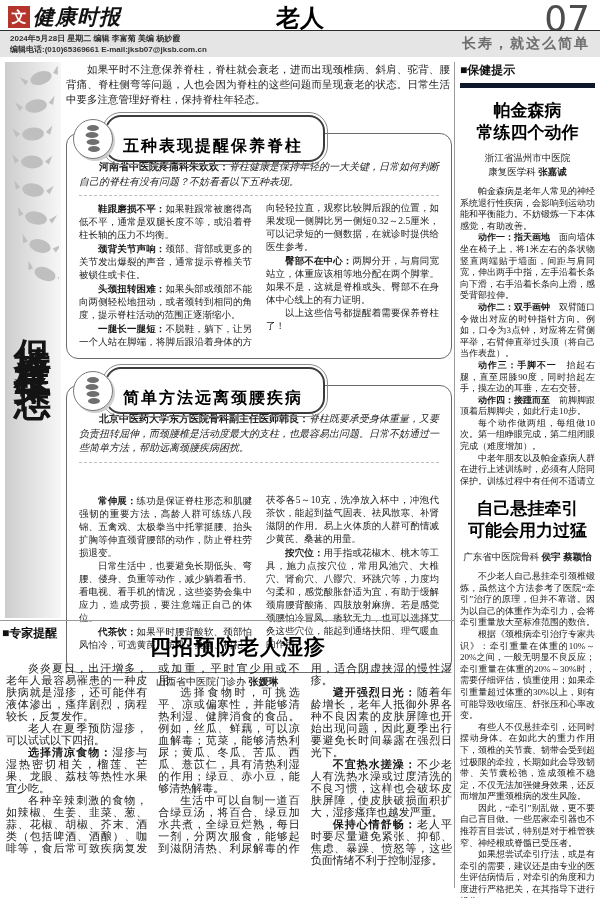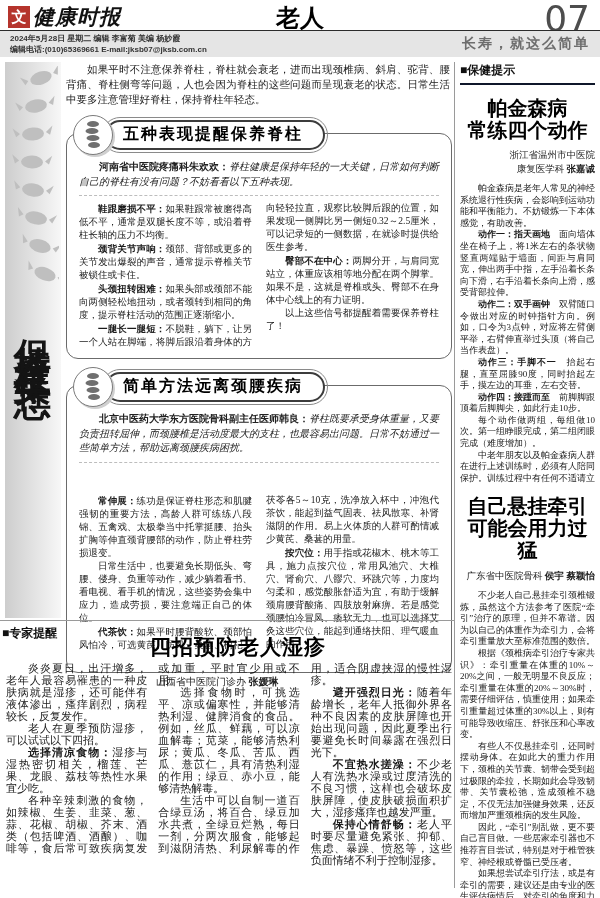--- a/index.html
+++ b/index.html
@@ -47,41 +47,41 @@
   .intro { font-size:10.5px; line-height:15px; text-align:justify; text-indent:2em; color:#222;
     padding-right:2px; }
 
   .feature-box { position:relative; border:1px solid #6b6b6b; border-radius:12px;
     margin-top:26px; padding:10px 12px 8px; background:#fff; }
   .box-head { position:absolute; top:-19px; left:6px; display:flex; align-items:center; }
   .head-circle { width:40px; height:40px; border-radius:50%; border:1px solid #7a7a7a;
     background:#fff; display:flex; align-items:center; justify-content:center; z-index:2;
     box-shadow:2px 2px 0 #cfcfcf; }
   .head-pill { margin-left:-8px; border:2px solid #3c3c3c; outline:1px solid #8a8a8a;
-    outline-offset:2px; border-radius:16px; background:#fff; padding:2px 20px 3px 16px;
+    outline-offset:2px; border-radius:16px; background:#fff; padding:19px 20px 3px 16px;
     font-family:"Liberation Sans",sans-serif; font-weight:bold; font-size:16px; color:#000;
     letter-spacing:2px; z-index:1; }
   .box-byline { margin-top:16px; font-size:10px; line-height:14.5px; text-align:justify;
     text-indent:2em; font-style:italic; color:#222; }
   .box-byline b { font-style:normal; font-family:"Liberation Sans",sans-serif; }
   .box-rule { border-top:1px dashed #bdbdbd; margin:6px 0; }
   .twocol { column-count:2; column-gap:14px; column-fill:auto; text-align:justify;
     font-size:9.5px; line-height:13px; overflow:hidden; }
   .twocol p, .threecol p, .side-body p { text-indent:2em; }
   .para b { font-family:"Liberation Sans",sans-serif; }
   #box1-body { height:148px; }
   #box2-body { height:170px;margin-top:31px; }
 
   
   .sidebar { position:absolute; left:460px; top:0; width:135px; height:836px; }
   .side-label { font-family:"Liberation Sans",sans-serif; font-weight:bold; font-size:12px;
-    color:#111; border-bottom:2px solid #0f172a; padding-bottom:4px; }
-  .side-title { font-family:"Liberation Sans",sans-serif; font-weight:bold; font-size:20px;
+    color:#111; border-bottom:5px solid #0f172a; padding-bottom:4px; }
+  .side-title { font-family:"Liberation Sans",sans-serif; font-weight:bold; font-size:17px;
     line-height:22px; text-align:center; color:#000; margin:12px 0 8px; }
-  .side-byline { font-size:9.5px; line-height:13px; text-align:right; color:#222; margin-bottom:7px; }
+  .side-byline { font-size:9.5px; line-height:13px; text-align:center; color:#222; margin-bottom:7px; }
   .side-byline b { font-family:"Liberation Sans",sans-serif; }
   .side-body { font-size:9px; line-height:11.6px; text-align:justify; overflow:hidden; }
   #side1-body { height:300px; }
   #side2-body { height:330px; }
 
   
   .bottom { position:absolute; top:625px; left:0; width:454px; height:268px; }
   .bottom .side-label { position:absolute; left:2px; top:0; border-bottom:none; width:70px; }
   .bottom-head { position:absolute; left:150px; top:8px; width:300px; }
   .bottom-headline { font-family:"Liberation Sans",sans-serif; font-weight:bold; font-size:21px;

